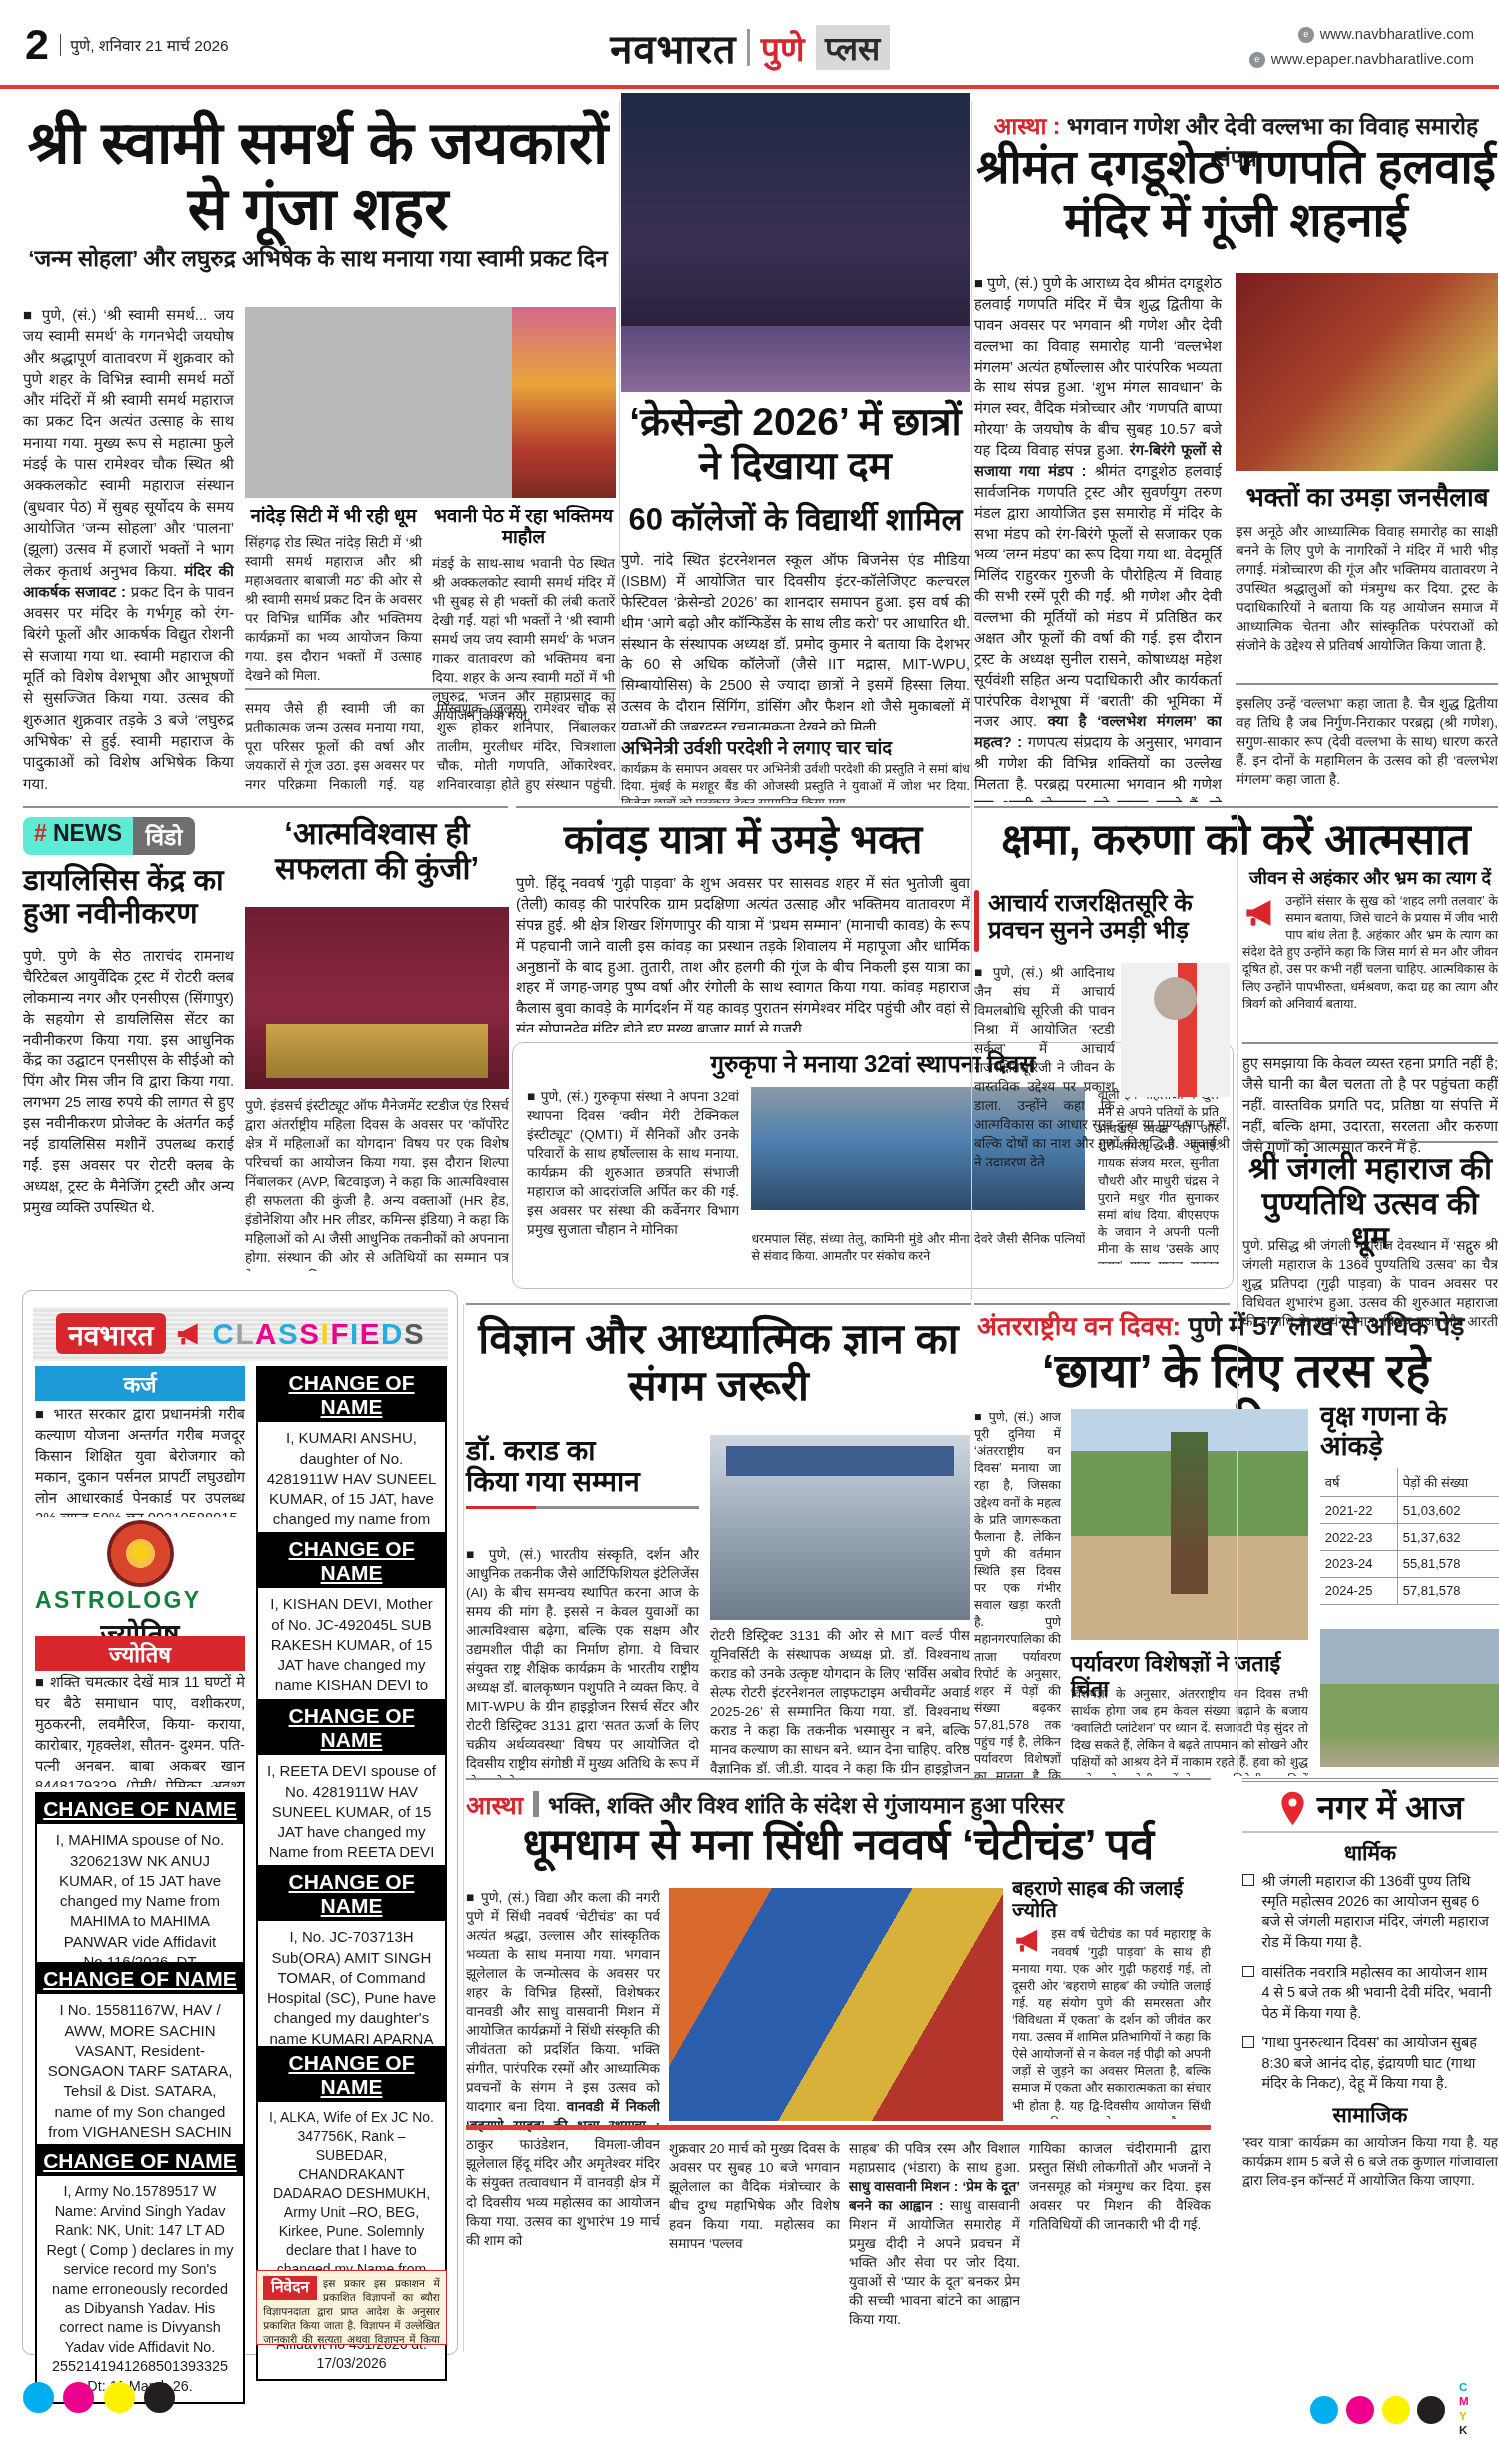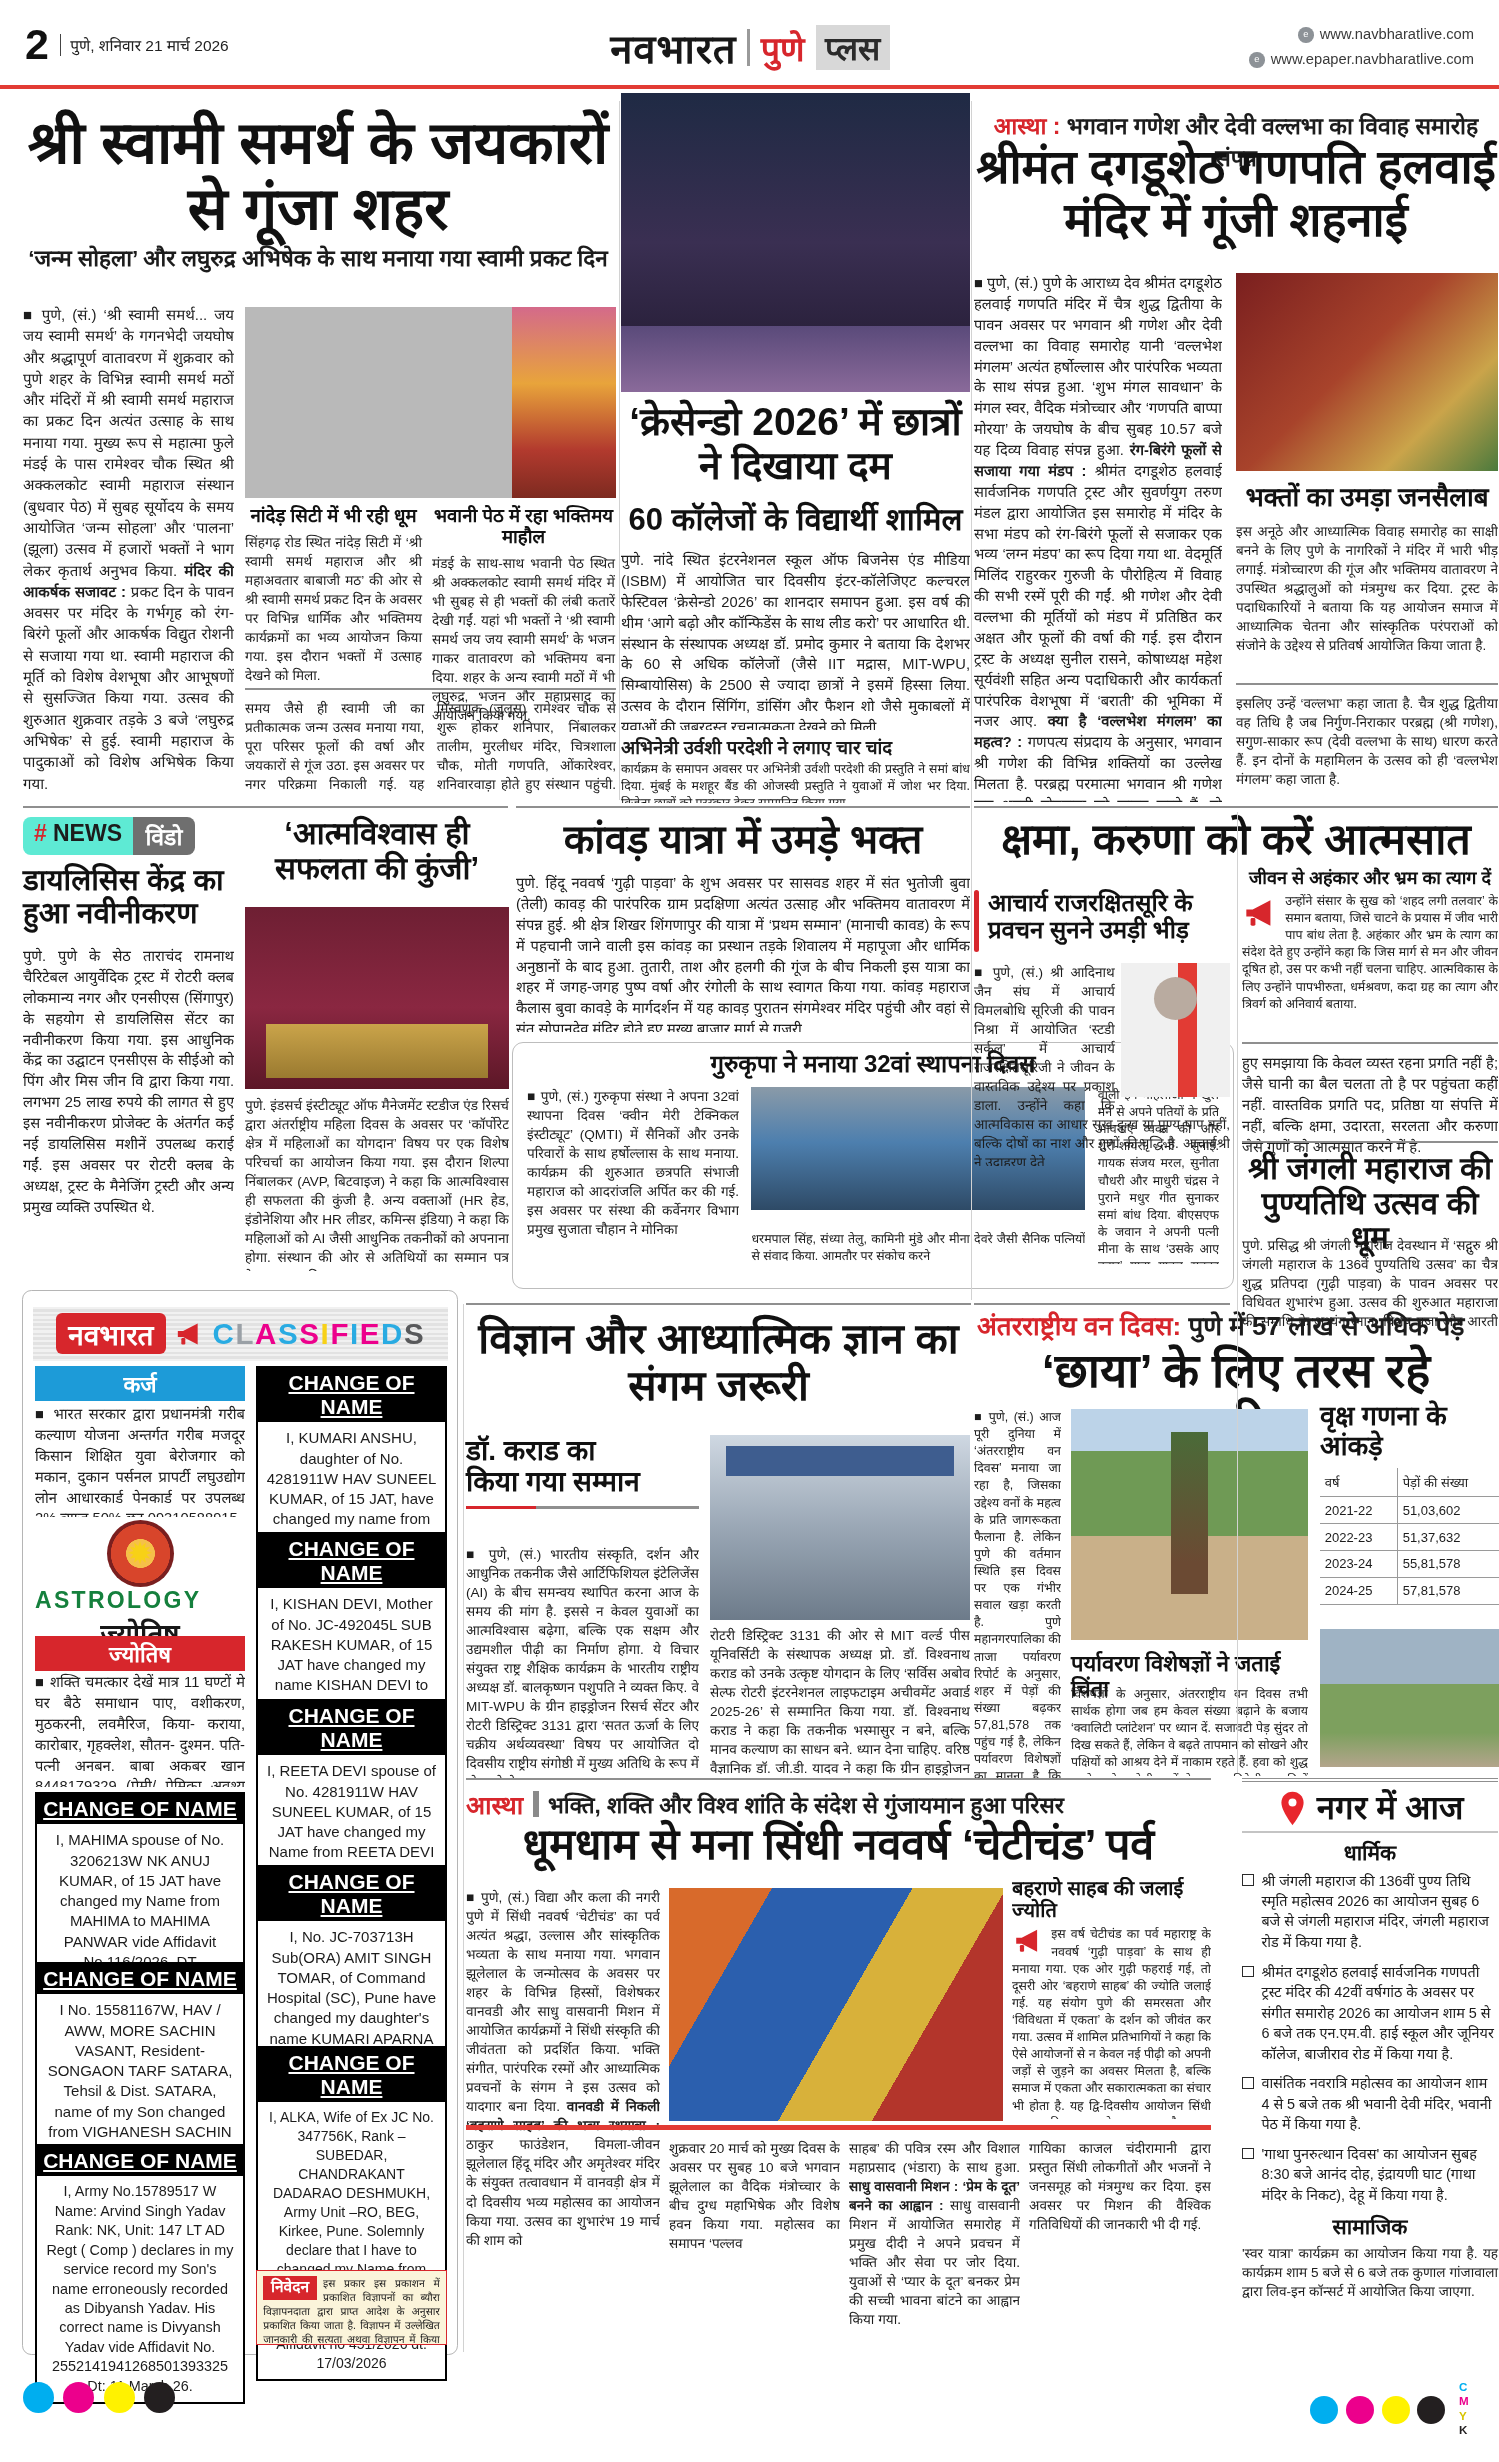--- a/index.html
+++ b/index.html
@@ -300,24 +300,20 @@
       <span class="hl" style="font-size:33px;">नगर में आज</span>
     </div>
     <div class="rule-thin"></div>
     <div class="hl" style="font-size:21px;margin:7.8px 0 6.2px;">धार्मिक</div>
     <div class="nagar-item">
         <span class="nagar-bullet"></span>
         <span>श्री जंगली महाराज की 136वीं पुण्य तिथि स्मृति महोत्सव 2026 का आयोजन सुबह 6 बजे से जंगली महाराज मंदिर, जंगली महाराज रोड में किया गया है.</span>
       </div>
     <div class="nagar-item">
         <span class="nagar-bullet"></span>
-        <span>श्रीमंत दगडूशेठ हलवाई सार्वजनिक गणपती ट्रस्ट मंदिर की 42वीं वर्षगांठ के अवसर पर संगीत समारोह 2026 का आयोजन शाम 5 से 6 बजे तक एन.एम.वी. हाई स्कूल और जूनियर कॉलेज, बाजीराव रोड में किया गया है.</span>
-      </div>
-    <div class="nagar-item">
-        <span class="nagar-bullet"></span>
         <span>वासंतिक नवरात्रि महोत्सव का आयोजन शाम 4 से 5 बजे तक श्री भवानी देवी मंदिर, भवानी पेठ में किया गया है.</span>
       </div>
     <div class="nagar-item">
         <span class="nagar-bullet"></span>
         <span>'गाथा पुनरुत्थान दिवस' का आयोजन सुबह 8:30 बजे आनंद दोह, इंद्रायणी घाट (गाथा मंदिर के निकट), देहू में किया गया है.</span>
       </div>
     <div class="hl" style="font-size:21px;margin:4.7px 0 6.2px;">सामाजिक</div>
     <div class="body-sm just">'स्वर यात्रा' कार्यक्रम का आयोजन किया गया है. यह कार्यक्रम शाम 5 बजे से 6 बजे तक कुणाल गांजावाला द्वारा लिव-इन कॉन्सर्ट में आयोजित किया जाएगा.</div>
   </div>
 

